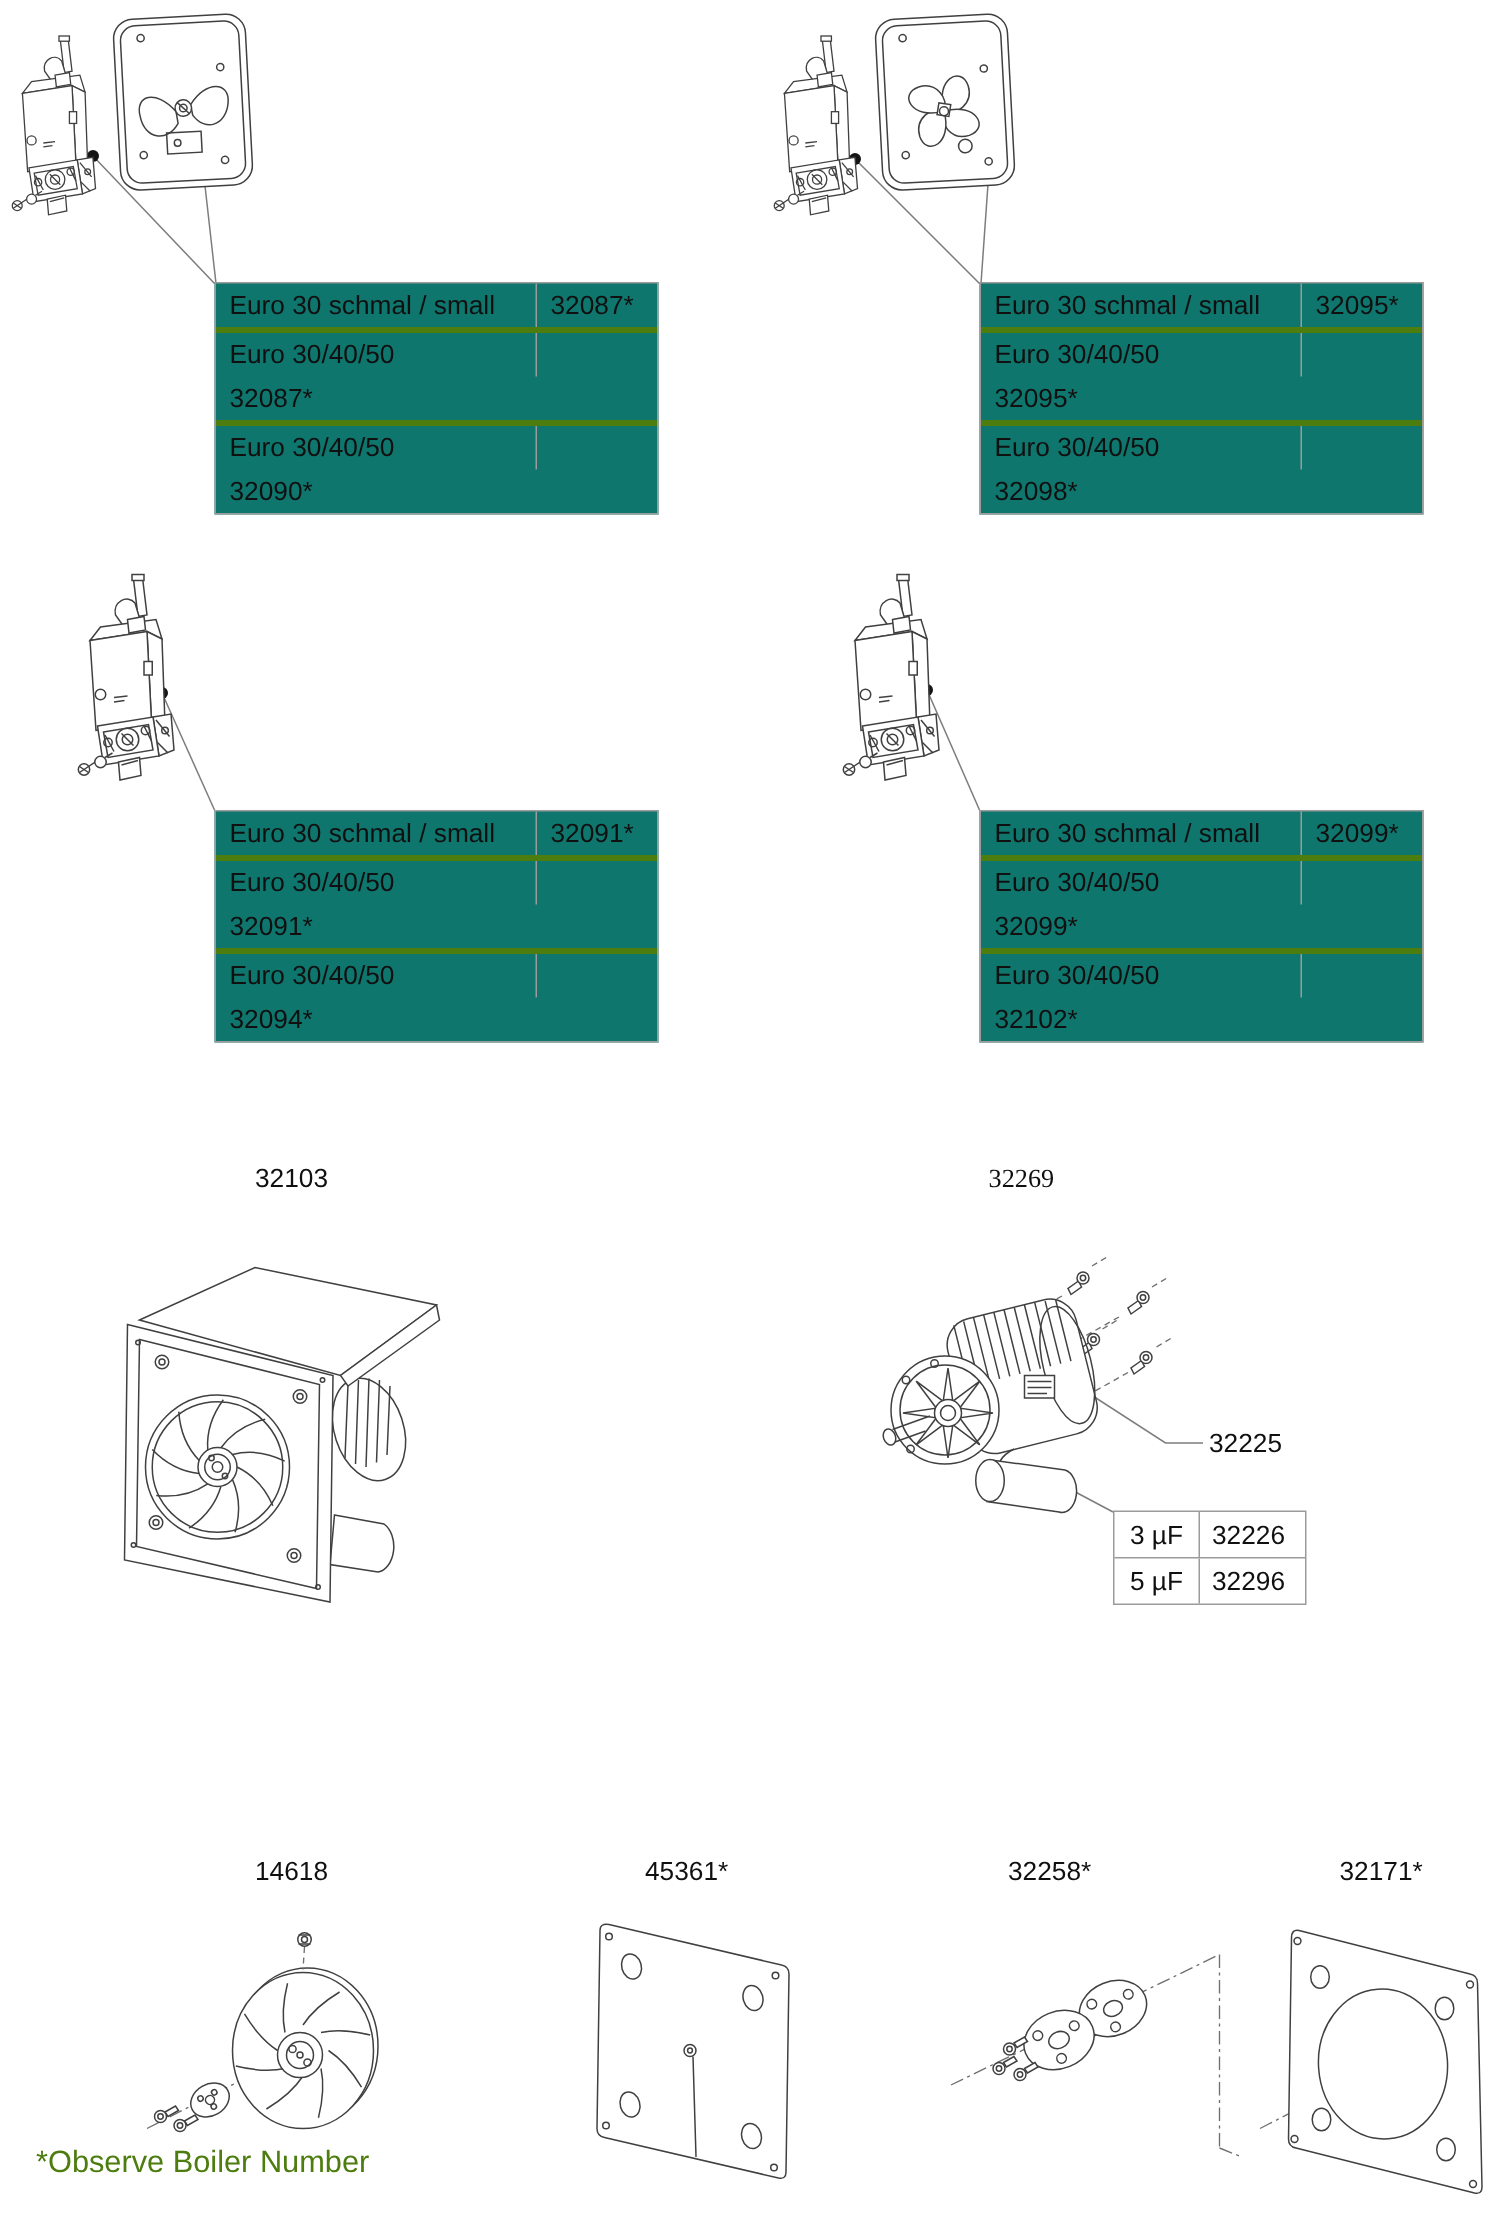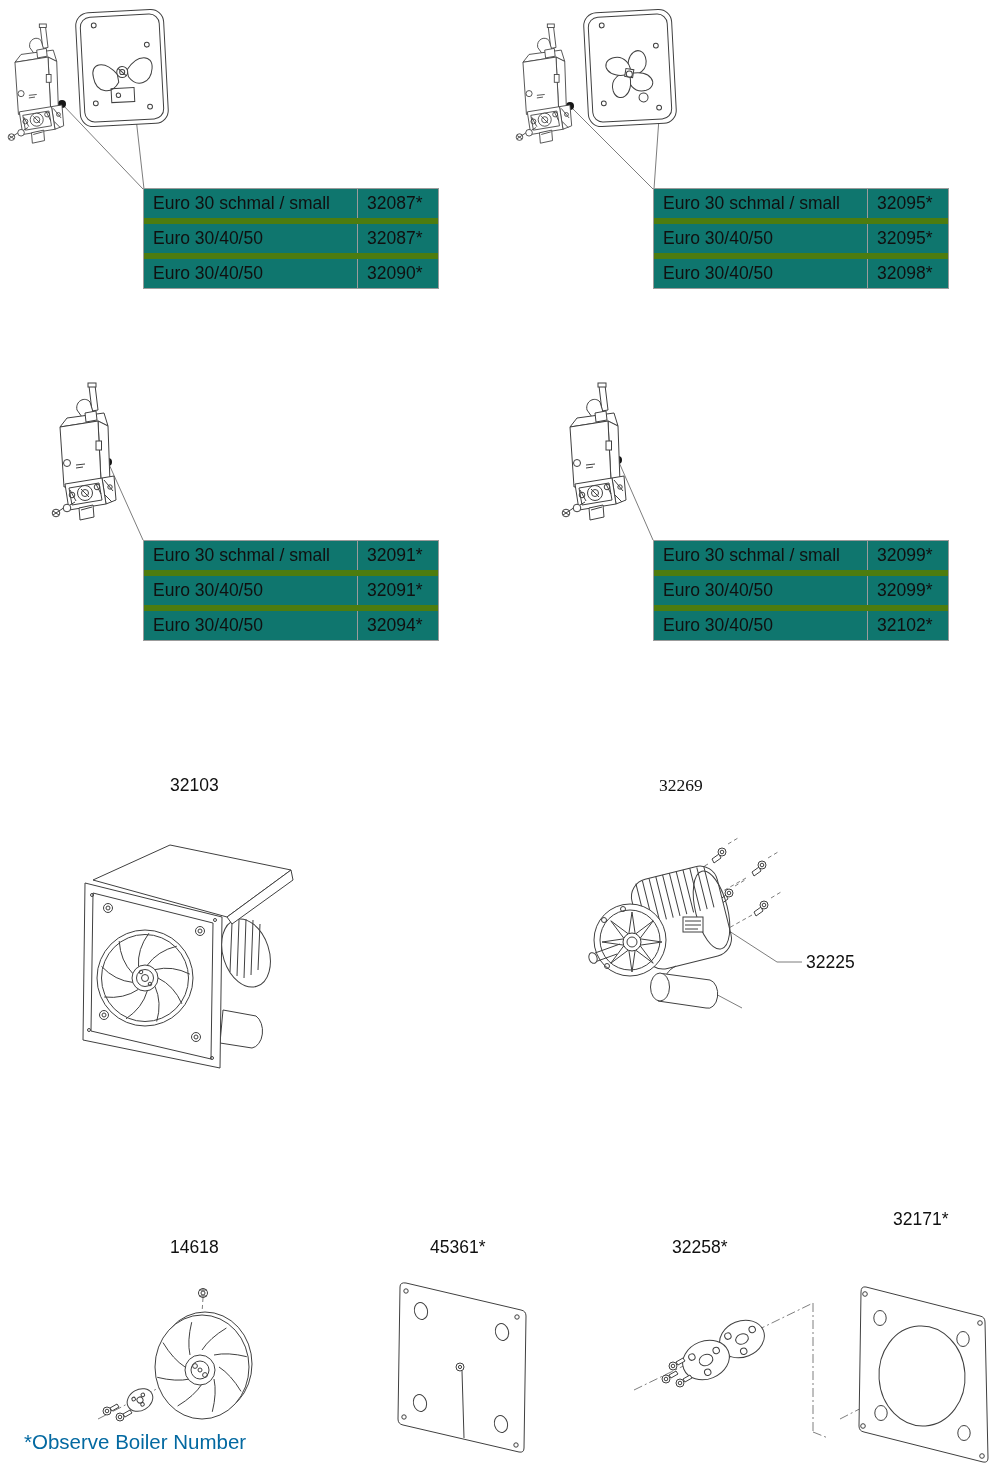--- a/index.html
+++ b/index.html
@@ -1,33 +1,33 @@
 <!DOCTYPE html>
 <html><head>
 <meta charset="utf-8">
 <style>
   html,body{margin:0;padding:0;background:#fff;}
   .page{position:relative;width:1000px;height:1477px;background:#ffffff;overflow:hidden;
         font-family:"Liberation Sans", sans-serif;color:#101010;}
   .art{position:absolute;left:0;top:0;}
   .ptable{position:absolute;border:1px solid #9b9b9b;background:#0f766e;}
   .ptable .row{display:flex;}
-  .ptable .row + .row{border-top:6px solid #4d7c0f;}
+  .ptable .row + .row{border-top:4px solid #4d7c0f;flex-direction:column;}
   .cell{height:29px;line-height:29px;font-size:17.5px;padding-left:9px;box-sizing:border-box;
         white-space:nowrap;overflow:hidden;}
   .cell.model{width:214px;border-right:1px solid #9b9b9b;}
   .cell.part{width:80px;}
   .captable{position:absolute;border:1px solid #9b9b9b;background:#fff;}
   .captable .row{display:flex;}
   .captable .row + .row{border-top:1px solid #9b9b9b;}
   .captable .cell{height:30px;line-height:30px;}
   .captable .cell.cap{width:57px;border-right:1px solid #9b9b9b;text-align:center;padding-left:0;}
   .captable .cell.part{width:70px;padding-left:8px;}
   .plabel{position:absolute;font-size:17.5px;white-space:nowrap;}
-  .footnote{position:absolute;left:24px;top:1430px;font-size:20.5px;color:#0369a1;}
+  .footnote{position:absolute;left:24px;top:1430px;font-size:20.5px;color:#4d7c0f;}
   svg .ln{stroke:#404040;stroke-width:1;fill:none;}
   svg .fw{stroke:#404040;stroke-width:1;fill:#ffffff;}
   svg .leader{stroke:#7d7d7d;stroke-width:1;fill:none;}
   svg .dash{stroke:#6f6f6f;stroke-width:0.9;fill:none;stroke-dasharray:9 3 2 3;}
   svg .sdash{stroke:#6f6f6f;stroke-width:0.9;fill:none;stroke-dasharray:4 3;}
   svg .dot{fill:#151515;stroke:none;}
 </style>
 </head>
 <body>
 
@@ -373,23 +373,33 @@
     <div class="row">
         <div class="cell model">Euro 30/40/50</div>
         <div class="cell part">32099*</div>
       </div>
     <div class="row">
         <div class="cell model">Euro 30/40/50</div>
         <div class="cell part">32102*</div>
       </div>
   </div>
 
+  <div class="captable" style="left:742px;top:1007px;">
+    <div class="row">
+        <div class="cell cap">3 µF</div>
+        <div class="cell part">32226</div>
+      </div>
+    <div class="row">
+        <div class="cell cap">5 µF</div>
+        <div class="cell part">32296</div>
+      </div>
+  </div>
 
   <div class="plabel" style="left:170px;top:775px;">32103</div>
   <div class="plabel" style="left:659px;top:775px;font-family:Liberation Serif, serif;">32269</div>
   <div class="plabel" style="left:806px;top:952px;">32225</div>
   <div class="plabel" style="left:170px;top:1237px;">14618</div>
   <div class="plabel" style="left:430px;top:1237px;">45361*</div>
   <div class="plabel" style="left:672px;top:1237px;">32258*</div>
-  <div class="plabel" style="left:893px;top:1209px;">32171*</div>
+  <div class="plabel" style="left:893px;top:1237px;">32171*</div>
 
   <div class="footnote">*Observe Boiler Number</div>
 </div>
 
 </body></html>

